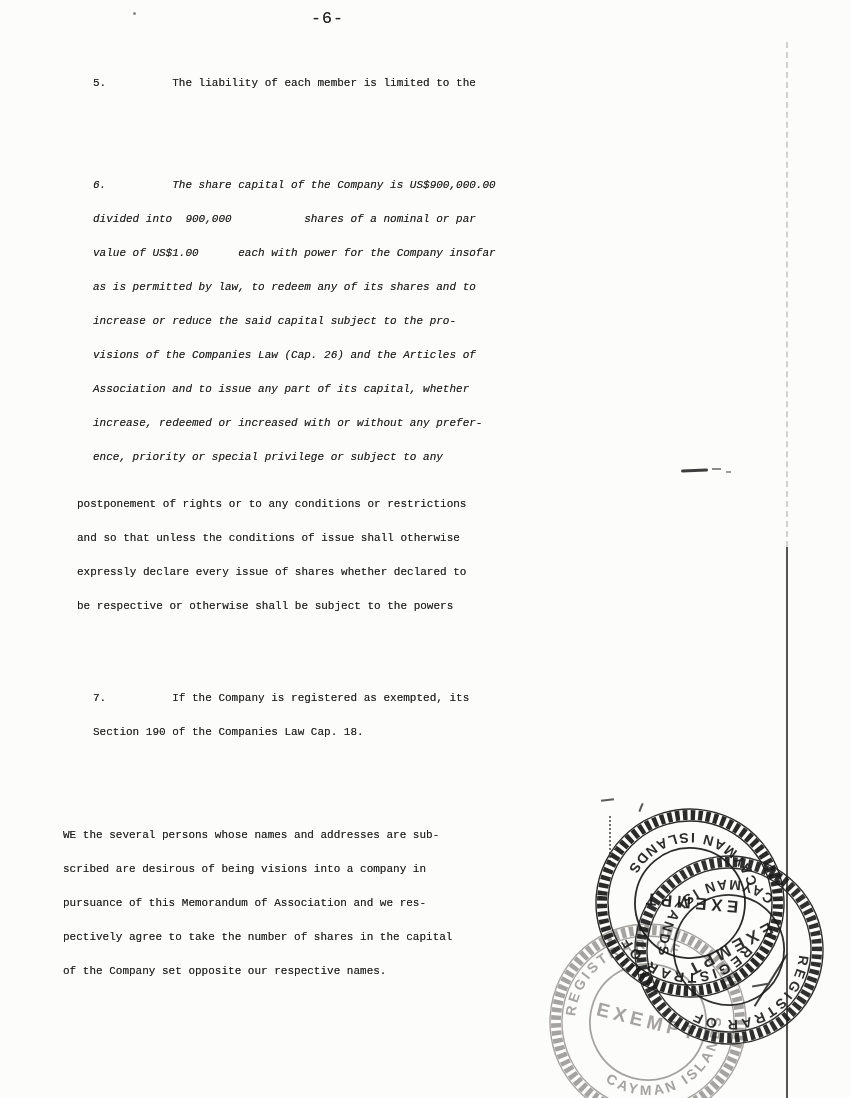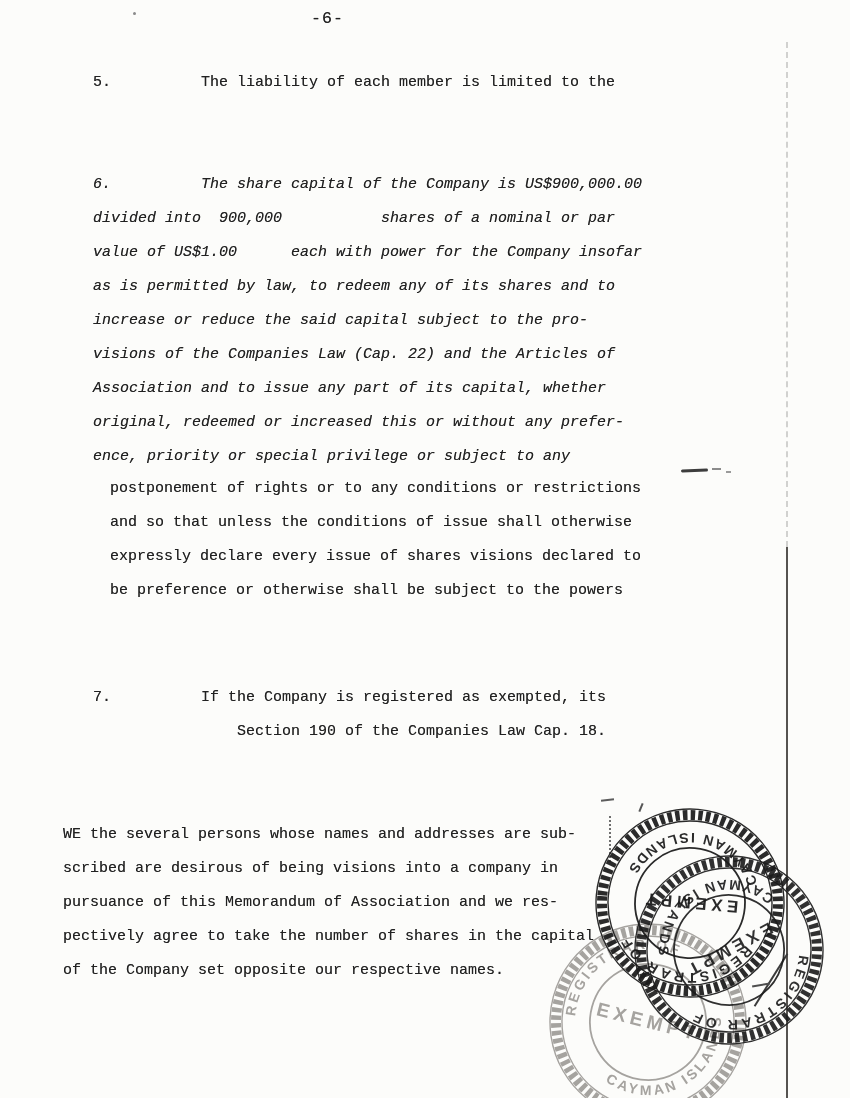--- a/index.html
+++ b/index.html
@@ -7,29 +7,29 @@
     position:relative;width:850px;height:1098px;margin:0 auto;
     background:#fcfcfa;overflow:hidden;
     font-family:"Liberation Mono","DejaVu Sans Mono",monospace;
     color:#212121;
   }
   .pagenum{
     position:absolute;top:9px;left:311px;
     font-size:16.6px;letter-spacing:1px;
     text-shadow:0 0 .5px rgba(25,25,25,.6);
   }
-  .para{position:absolute;font-size:15px;}
+  .para{position:absolute;font-size:11px;}
   .tline{
     height:34px;line-height:34px;white-space:pre;
     text-shadow:0 0 .55px rgba(25,25,25,.55);
   }
   #p5 {top:66px; left:93px;}
   #p6a{top:168px;left:93px;font-style:italic;}
-  #p6b{top:472px;left:77px;margin-left:33px;}
-  #p7 {top:681px;left:93px;text-align:right;}
+  #p6b{top:487px;left:77px;}
+  #p7 {top:681px;left:93px;}
   #we {top:818px;left:63px;}
   .stamps{position:absolute;left:520px;top:778px;width:330px;height:320px;}
   .fold-top{
     position:absolute;left:786px;top:42px;height:505px;width:0;
     border-left:2px dashed #c3c3c1;opacity:.75;
   }
   .fold-bottom{
     position:absolute;left:786px;top:547px;height:551px;width:2px;
     background:#565350;
   }
@@ -54,30 +54,30 @@
 
   <div class="para" id="p5">
       <div class="tline">5.          The liability of each member is limited to the</div>
     </div>
   <div class="para" id="p6a">
       <div class="tline">6.          The share capital of the Company is US$900,000.00</div>
       <div class="tline">divided into  900,000           shares of a nominal or par</div>
       <div class="tline">value of US$1.00      each with power for the Company insofar</div>
       <div class="tline">as is permitted by law, to redeem any of its shares and to</div>
       <div class="tline">increase or reduce the said capital subject to the pro-</div>
-      <div class="tline">visions of the Companies Law (Cap. 22) and the Articles of</div>
+      <div class="tline">visions of the Companies Law (Cap. 26) and the Articles of</div>
       <div class="tline">Association and to issue any part of its capital, whether</div>
-      <div class="tline">original, redeemed or increased this or without any prefer-</div>
+      <div class="tline">increase, redeemed or increased with or without any prefer-</div>
       <div class="tline">ence, priority or special privilege or subject to any</div>
     </div>
   <div class="para" id="p6b">
       <div class="tline">postponement of rights or to any conditions or restrictions</div>
       <div class="tline">and so that unless the conditions of issue shall otherwise</div>
-      <div class="tline">expressly declare every issue of shares visions declared to</div>
-      <div class="tline">be preference or otherwise shall be subject to the powers</div>
+      <div class="tline">expressly declare every issue of shares whether declared to</div>
+      <div class="tline">be respective or otherwise shall be subject to the powers</div>
     </div>
   <div class="para" id="p7">
       <div class="tline">7.          If the Company is registered as exempted, its</div>
       <div class="tline">Section 190 of the Companies Law Cap. 18.</div>
     </div>
   <div class="para" id="we">
       <div class="tline">WE the several persons whose names and addresses are sub-</div>
       <div class="tline">scribed are desirous of being visions into a company in</div>
       <div class="tline">pursuance of this Memorandum of Association and we res-</div>
       <div class="tline">pectively agree to take the number of shares in the capital</div>

